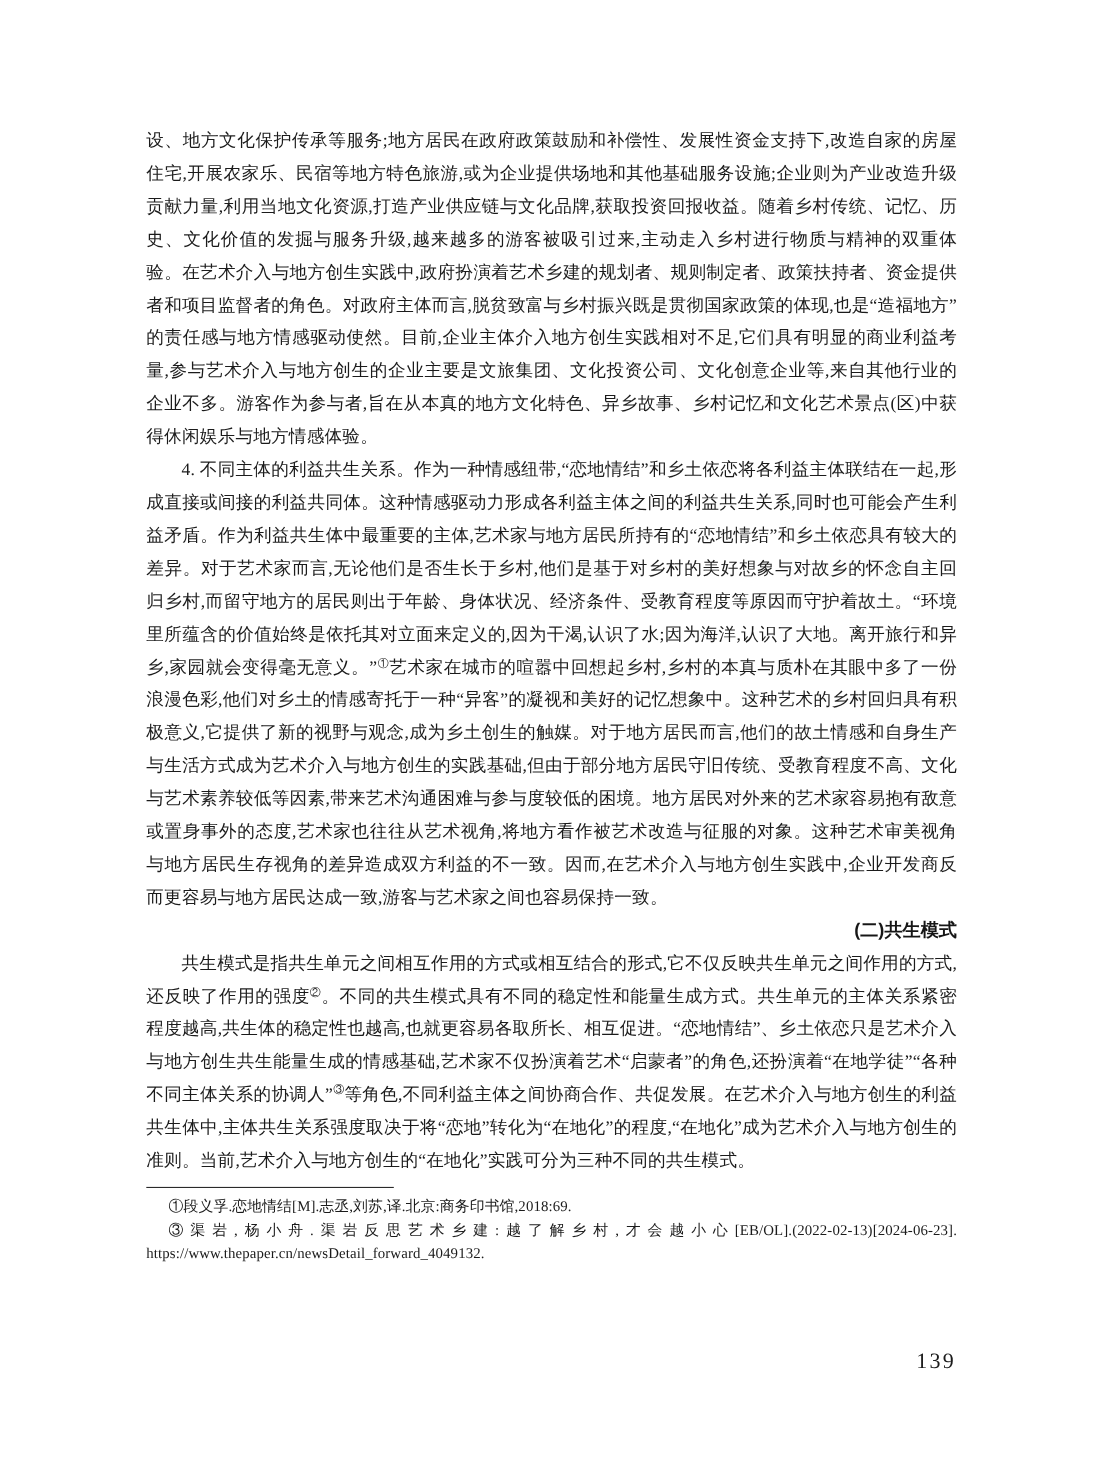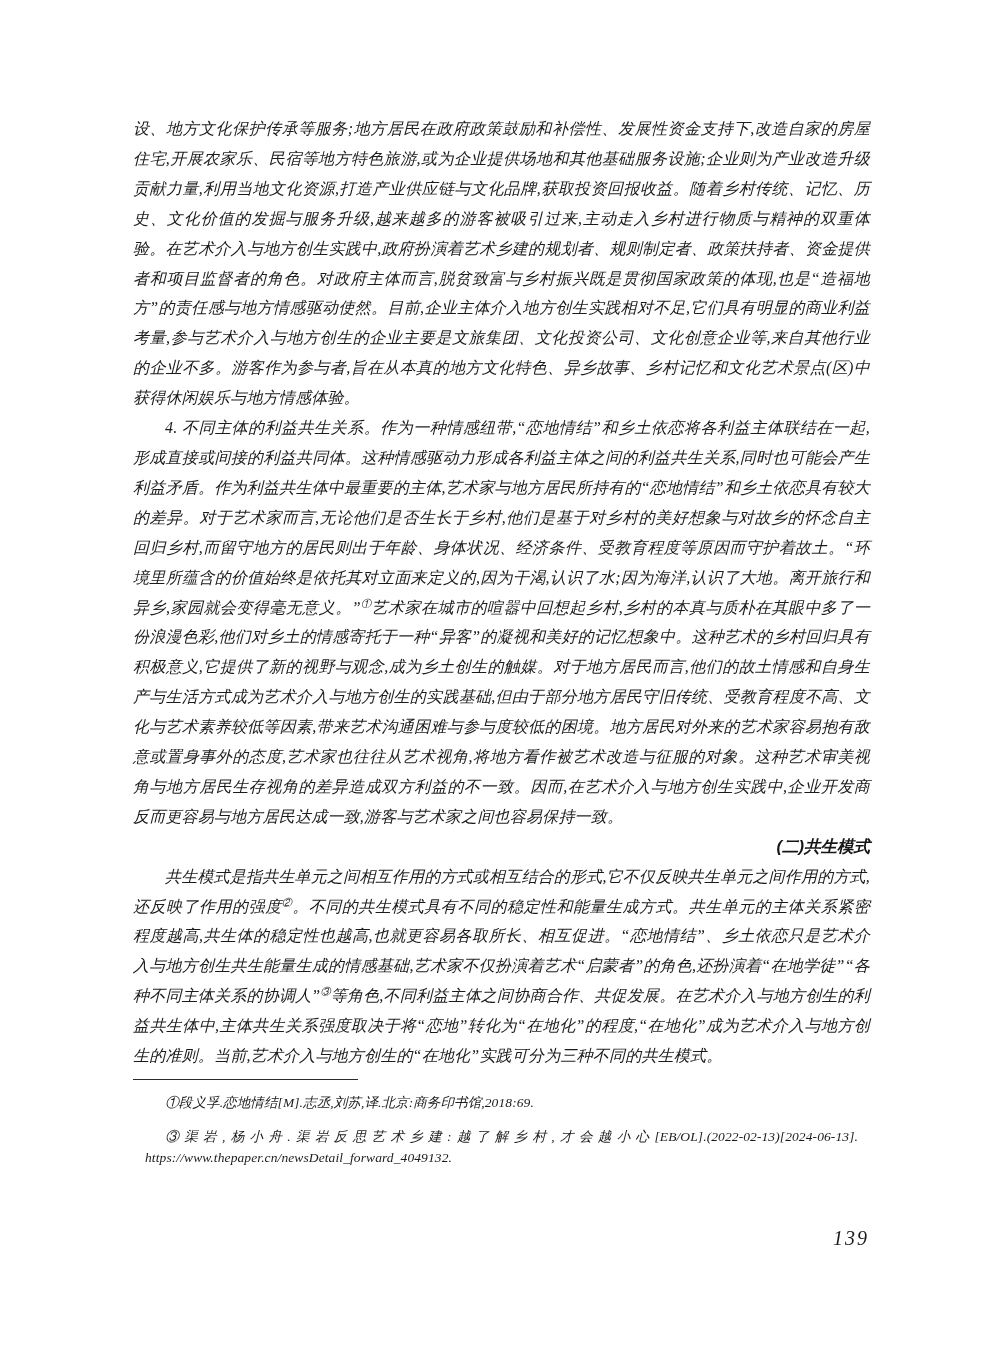--- a/index.html
+++ b/index.html
@@ -8,21 +8,20 @@
     background: #ffffff;
   }
   .page {
     position: relative;
     width: 1000px;
     height: 1347px;
     background: #ffffff;
     color: #1b1b1b;
     font-family: "Liberation Serif", "DejaVu Serif", serif;
     overflow: hidden;
-    font-style: italic;
   }
   .content {
     position: absolute;
     left: 133px;
     top: 114px;
     width: 737px;
   }
   .body-para {
     margin: 0;
     font-size: 16px;
@@ -46,21 +45,21 @@
     line-height: 0;
     vertical-align: 6px;
   }
   .footnote-divider {
     width: 225px;
     height: 0;
     border-top: 1.5px solid #2a2a2a;
     margin: 8px 0 6px 0;
   }
   .footnote {
-    margin: 12px;
+    margin: 0;
     font-size: 13.5px;
     line-height: 21.5px;
     text-align: justify;
     text-indent: 1.5em;
     letter-spacing: 0.1px;
   }
   .page-number {
     position: absolute;
     top: 1227px;
     right: 131px;
@@ -80,19 +79,19 @@
     <p class="body-para indent-2em"><span>4. 不同主体的利益共生关系。作为一种情感纽带,“恋地情结”和乡土依恋将各利益主体联结在一起,形成直接或间接的利益共同体。这种情感驱动力形成各利益主体之间的利益共生关系,同时也可能会产生利益矛盾。作为利益共生体中最重要的主体,艺术家与地方居民所持有的“恋地情结”和乡土依恋具有较大的差异。对于艺术家而言,无论他们是否生长于乡村,他们是基于对乡村的美好想象与对故乡的怀念自主回归乡村,而留守地方的居民则出于年龄、身体状况、经济条件、受教育程度等原因而守护着故土。“环境里所蕴含的价值始终是依托其对立面来定义的,因为干渴,认识了水;因为海洋,认识了大地。离开旅行和异乡,家园就会变得毫无意义。”</span><sup class="fn-ref">①</sup><span>艺术家在城市的喧嚣中回想起乡村,乡村的本真与质朴在其眼中多了一份浪漫色彩,他们对乡土的情感寄托于一种“异客”的凝视和美好的记忆想象中。这种艺术的乡村回归具有积极意义,它提供了新的视野与观念,成为乡土创生的触媒。对于地方居民而言,他们的故土情感和自身生产与生活方式成为艺术介入与地方创生的实践基础,但由于部分地方居民守旧传统、受教育程度不高、文化与艺术素养较低等因素,带来艺术沟通困难与参与度较低的困境。地方居民对外来的艺术家容易抱有敌意或置身事外的态度,艺术家也往往从艺术视角,将地方看作被艺术改造与征服的对象。这种艺术审美视角与地方居民生存视角的差异造成双方利益的不一致。因而,在艺术介入与地方创生实践中,企业开发商反而更容易与地方居民达成一致,游客与艺术家之间也容易保持一致。</span></p>
 
     <h3 class="section-heading">(二)共生模式</h3>
 
     <p class="body-para"><span class="indent-placeholder" style="display:inline-block;width:2em;"></span><span>共生模式是指共生单元之间相互作用的方式或相互结合的形式,它不仅反映共生单元之间作用的方式,还反映了作用的强度</span><sup class="fn-ref">②</sup><span>。不同的共生模式具有不同的稳定性和能量生成方式。共生单元的主体关系紧密程度越高,共生体的稳定性也越高,也就更容易各取所长、相互促进。“恋地情结”、乡土依恋只是艺术介入与地方创生共生能量生成的情感基础,艺术家不仅扮演着艺术“启蒙者”的角色,还扮演着“在地学徒”“各种不同主体关系的协调人”</span><sup class="fn-ref">③</sup><span>等角色,不同利益主体之间协商合作、共促发展。在艺术介入与地方创生的利益共生体中,主体共生关系强度取决于将“恋地”转化为“在地化”的程度,“在地化”成为艺术介入与地方创生的准则。当前,艺术介入与地方创生的“在地化”实践可分为三种不同的共生模式。</span></p>
 
     <div class="footnote-divider"></div>
 
     <div class="footnotes">
       <p class="footnote">①段义孚.恋地情结[M].志丞,刘苏,译.北京:商务印书馆,2018:69.</p>
-      <p class="footnote">③渠岩,杨小舟.渠岩反思艺术乡建:越了解乡村,才会越小心[EB/OL].(2022-02-13)[2024-06-13]. https://www.thepaper.cn/newsDetail_forward_4049132.</p>
+      <p class="footnote">③渠岩,杨小舟.渠岩反思艺术乡建:越了解乡村,才会越小心[EB/OL].(2022-02-13)[2024-06-23]. https://www.thepaper.cn/newsDetail_forward_4049132.</p>
     </div>
 
   </div>
 
   <div class="page-number">139</div>
 </div>
 
 </body></html>

